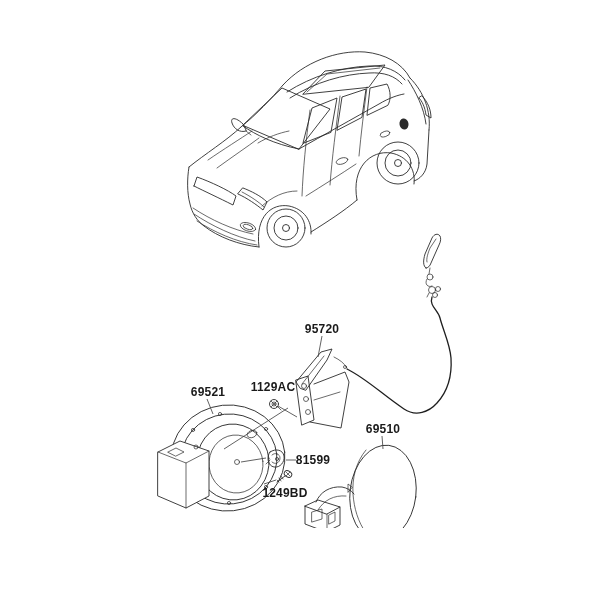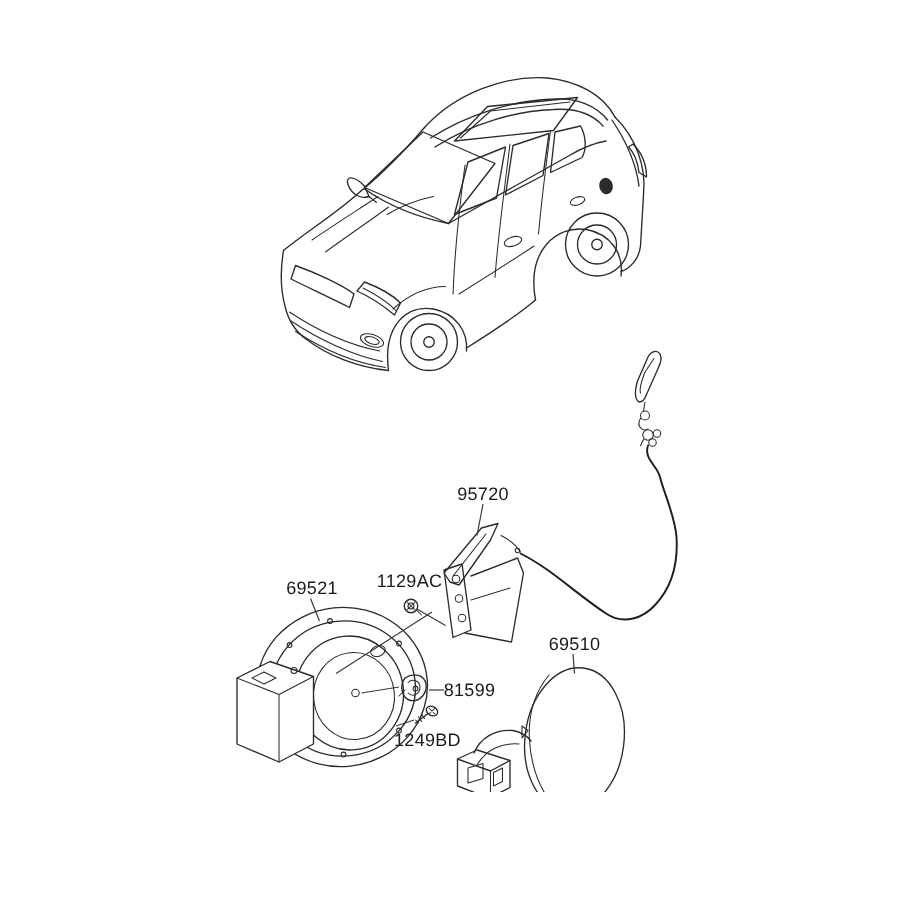--- a/index.html
+++ b/index.html
@@ -1,19 +1,20 @@
 <!DOCTYPE html>
 <html><head>
 <meta charset="utf-8">
 <style>
   html, body { margin: 0; padding: 0; background: #ffffff; }
   .canvas {
     width: 600px; height: 528px; position: relative;
     background: #ffffff; overflow: hidden;
     font-family: "Liberation Sans", sans-serif;
+    font-weight: bold;
   }
   svg { display: block; font-family: "Liberation Sans", sans-serif; }
   .plabel { font-size: 12px; fill: #1a1a1a; letter-spacing: 0.2px; }
   .ln   { stroke: #2b2b2b; stroke-width: 0.9; fill: none; stroke-linecap: round; stroke-linejoin: round; }
   .lnt  { stroke: #2b2b2b; stroke-width: 0.7; fill: none; stroke-linecap: round; stroke-linejoin: round; }
   .cable{ stroke: #1f1f1f; stroke-width: 1.3; fill: none; stroke-linecap: round; }
   .leader { stroke: #3a3a3a; stroke-width: 0.8; fill: none; }
   .solid { fill: #2b2b2b; stroke: none; }
   .wfill { fill: #ffffff; }
 </style>

